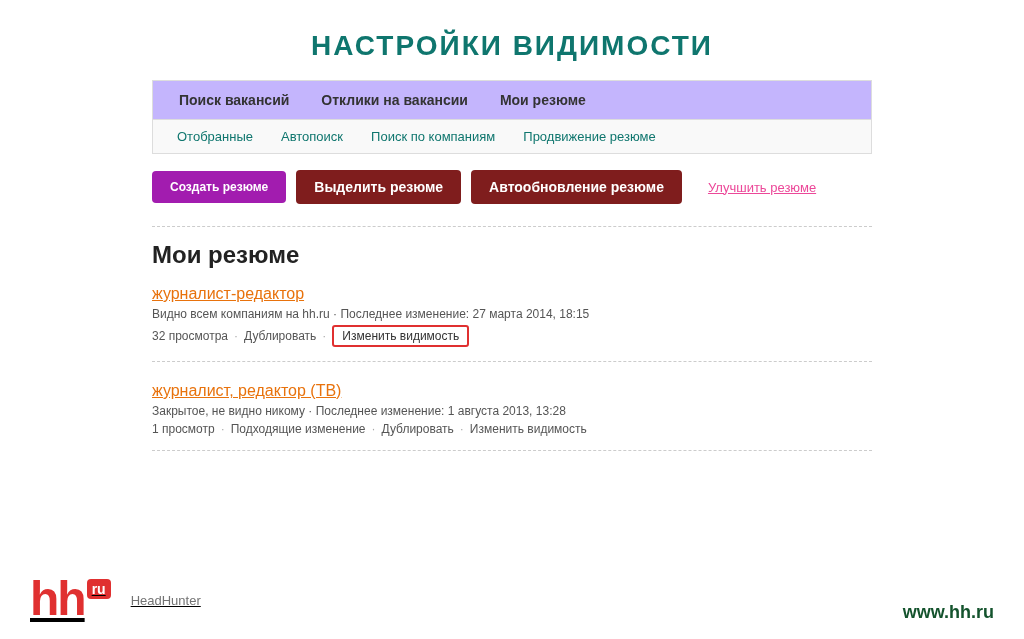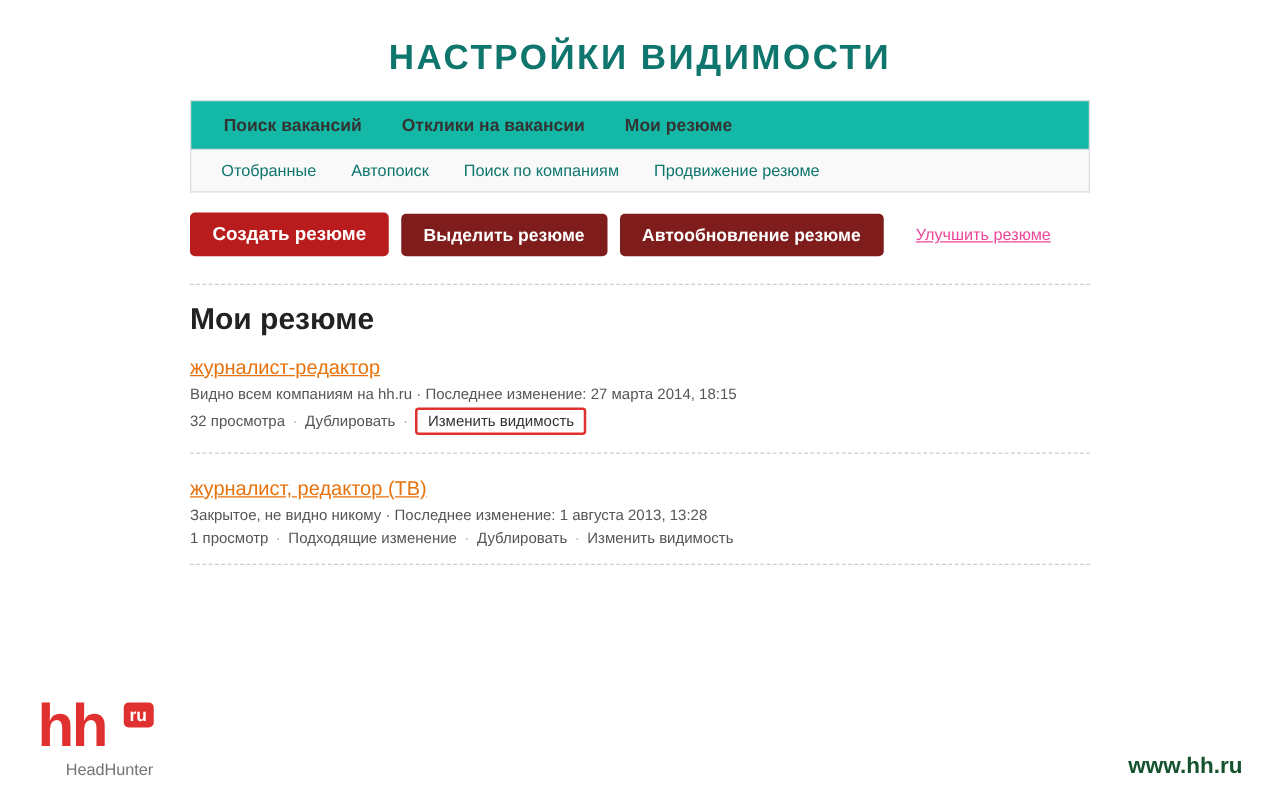--- a/index.html
+++ b/index.html
@@ -22,21 +22,21 @@
     }
 
     .main-container {
       width: 720px;
       margin: 0 auto;
       background: #fff;
     }
 
     
     .top-nav {
-      background: #14b8a6;
+      background: #c4b5fd;
       border: 1px solid #ddd;
       display: flex;
       padding: 0 10px;
       height: 40px;
     }
     .top-nav-item {
       font-size: 14px;
       font-weight: bold;
       color: #333;
       padding: 0 16px;
@@ -67,26 +67,26 @@
     }
 
     
     .action-buttons {
       display: flex;
       align-items: center;
       gap: 10px;
       padding: 16px 0 18px 0;
     }
     .btn-green {
-      background: #b91c1c;
+      background: #a21caf;
       color: #fff;
       border: none;
       border-radius: 4px;
       padding: 9px 18px;
-      font-size: 15px;
+      font-size: 12px;
       font-weight: bold;
       cursor: pointer;
     }
     .btn-orange {
       background: #7f1d1d;
       color: #fff;
       border: none;
       border-radius: 4px;
       padding: 9px 18px;
       font-size: 14px;
@@ -165,42 +165,42 @@
       bottom: 16px;
       left: 0;
       right: 0;
       display: flex;
       align-items: flex-end;
       justify-content: space-between;
       padding: 0 30px;
     }
     .logo-area {
       display: flex;
-      flex-direction: column;
-      align-items: flex-end;
+      align-items: center;
+      text-decoration: underline;
     }
     .logo-hh {
       display: flex;
       align-items: center;
     }
     .logo-hh-text {
       font-size: 48px;
       font-weight: bold;
       color: #e03030;
       letter-spacing: -2px;
       line-height: 1;
     }
     .logo-ru-badge {
       background: #e03030;
       color: #fff;
       font-size: 14px;
       font-weight: bold;
       border-radius: 4px;
       padding: 2px 5px;
-      margin-left: 14px;
+      margin-left: 2px;
       align-self: flex-start;
       margin-top: 4px;
     }
     .logo-label {
       font-size: 13px;
       color: #737373;
       margin-top: 2px;
       margin-left: 20px;
     }
     .site-url {

